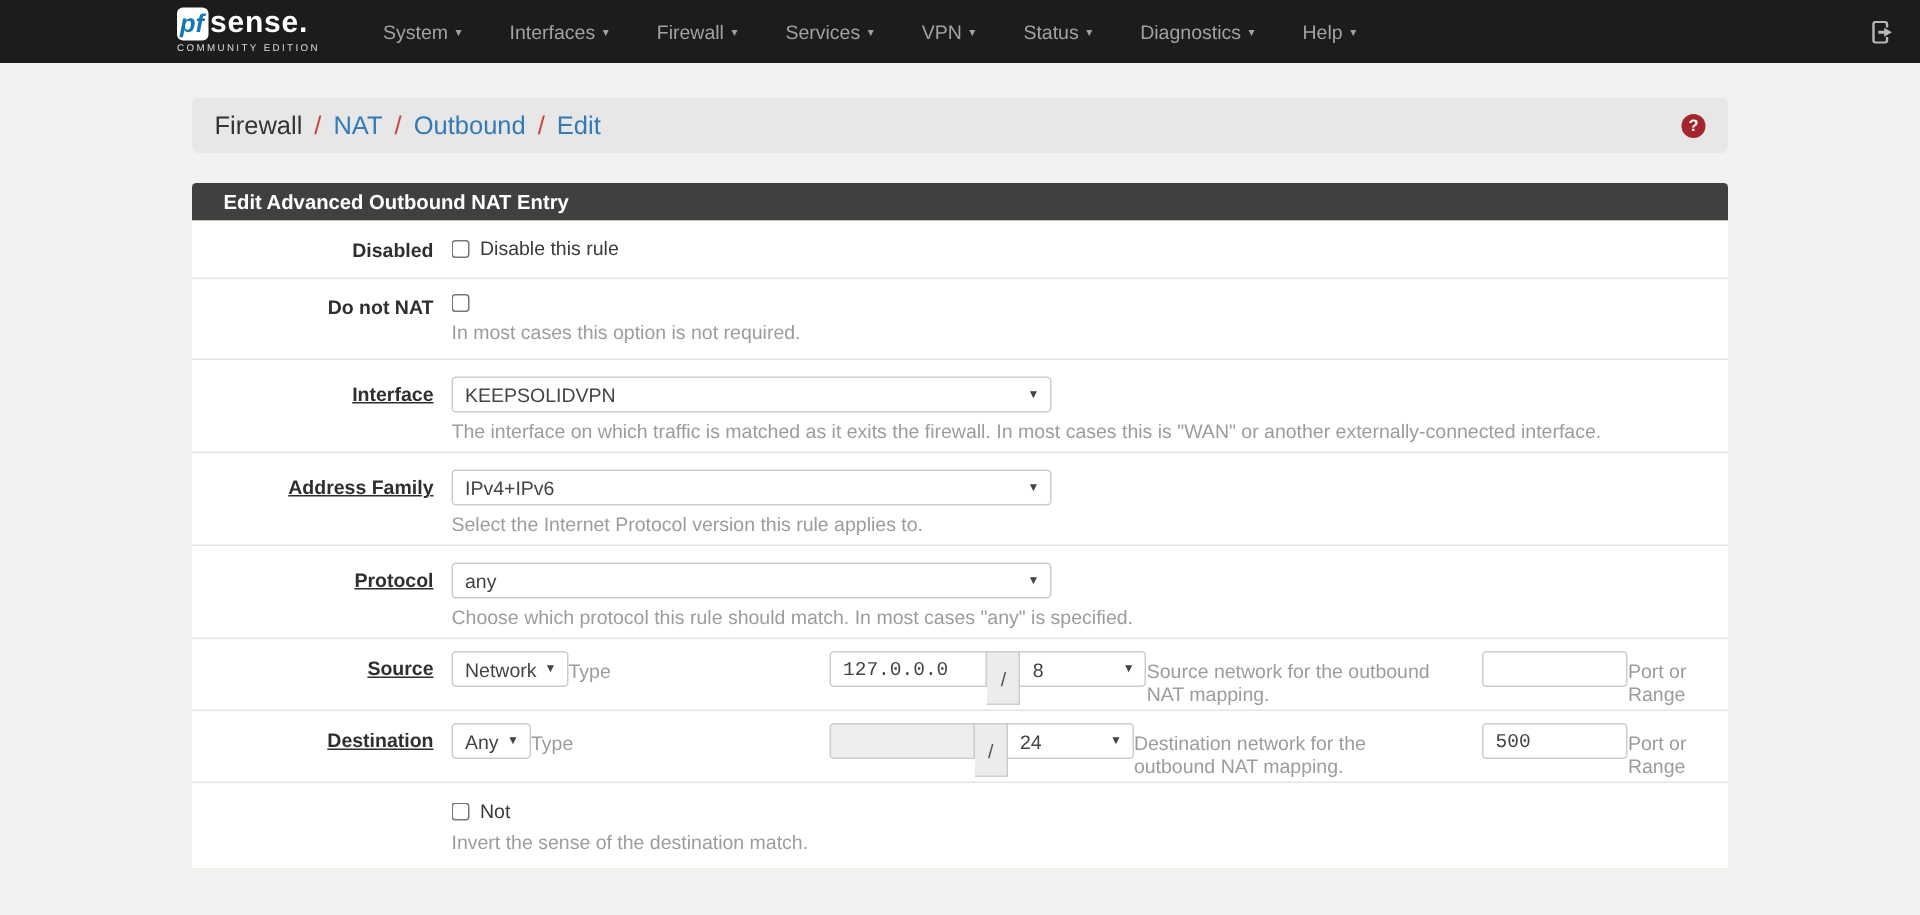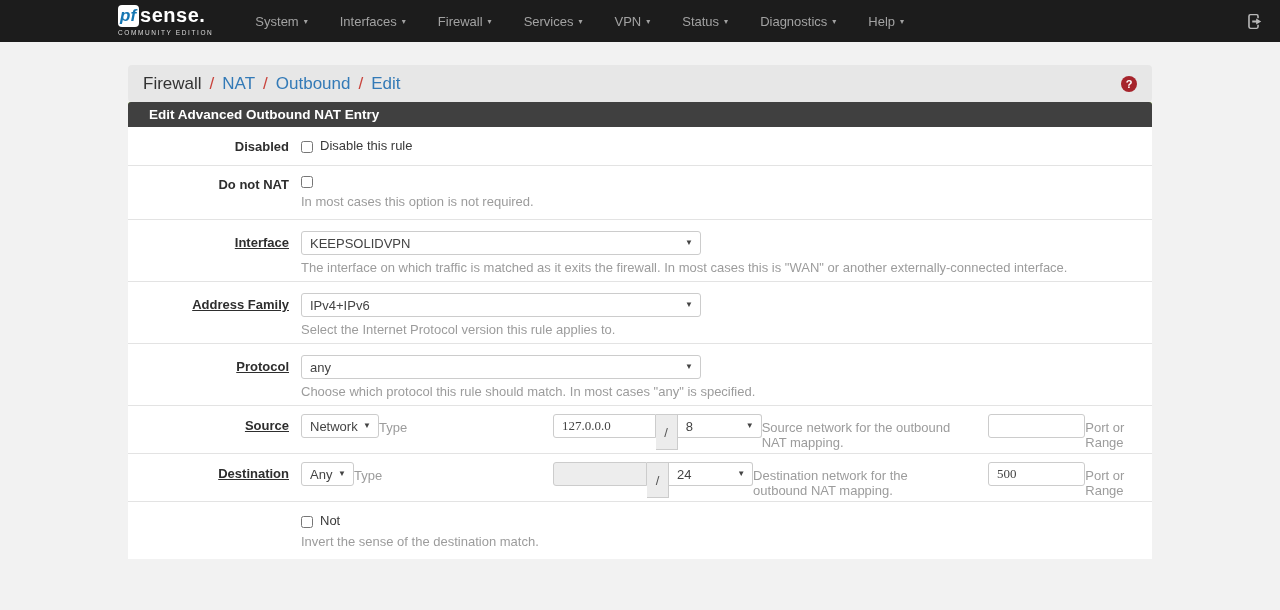--- a/index.html
+++ b/index.html
@@ -57,21 +57,21 @@
   .bc-help {
     margin-left: auto;
     width: 16px; height: 16px; border-radius: 50%;
     background: #a6242c; color: #fff;
     font-size: 11px; font-weight: bold;
     display: flex; align-items: center; justify-content: center;
     cursor: pointer;
   }
 
   
-  .panel { background: #bef264; border-radius: 3px 3px 0 0; }
+  .panel { margin-top: 20px; background: #bef264; border-radius: 3px 3px 0 0; }
   .panel-heading {
     background: #404040; color: #fff;
     font-size: 13.5px; font-weight: bold;
     height: 25px; line-height: 25px;
     padding-left: 21px;
     border-radius: 3px 3px 0 0;
   }
   .panel-body { background: #fff; }
 
   .form-row { display: flex; border-bottom: 1px solid #e3e3e3; }
@@ -87,21 +87,21 @@
   .r-check1 { padding: 11px 0 11px; }
   .r-check1 .label-col { padding-top: 1px; text-align: right; }
   .r-check2 { padding: 10px 0 10px; }
   .r-check2 .label-col { padding-top: 1px; text-align: right; }
   .r-select { padding: 11px 0 6px; }
   .r-select .label-col { padding-top: 4px; }
   .r-multi { padding: 8px 0 3px; }
   .r-multi .label-col { padding-top: 4px; }
   .r-not { padding: 11px 0 10px; }
 
-  .chk-line { display: flex; align-items: flex-end; gap: 7px; font-size: 13px; color: #3a3a3a; }
+  .chk-line { display: flex; align-items: center; gap: 7px; font-size: 13px; color: #3a3a3a; }
   input[type="checkbox"] {
     width: 12px; height: 12px; margin: 0;
     accent-color: #e8e8e8;
   }
   .help { font-size: 13px; color: #9c9c9c; margin-top: 6px; }
   .help-tight { margin-top: 5px; }
 
   .sel-wrap { position: relative; }
   select {
     -webkit-appearance: none; appearance: none;
@@ -113,21 +113,21 @@
   }
   .sel-caret {
     position: absolute; right: 8px; top: 8px;
     font-size: 8px; color: #444; pointer-events: none; line-height: 1;
   }
   .sel-wide { width: 400px; }
 
   input[type="text"] {
     height: 24px; border: 1px solid #ccc; border-radius: 3px;
     font-size: 13px; color: #444; padding: 4px 8px;
-    font-family: Liberation Serif, serif;
+    font-family: Liberation Mono, monospace;
     background: #fff; width: 100%;
   }
   input[type="text"]:disabled { background: #ededed; }
 
   .multi-line { display: flex; }
   .grp { display: flex; flex-direction: row; }
   .grp-type { width: 225px; }
   .grp-net { width: 410px; margin-left: 27px; }
   .grp-port { width: 147px; margin-left: 25px; }
 

